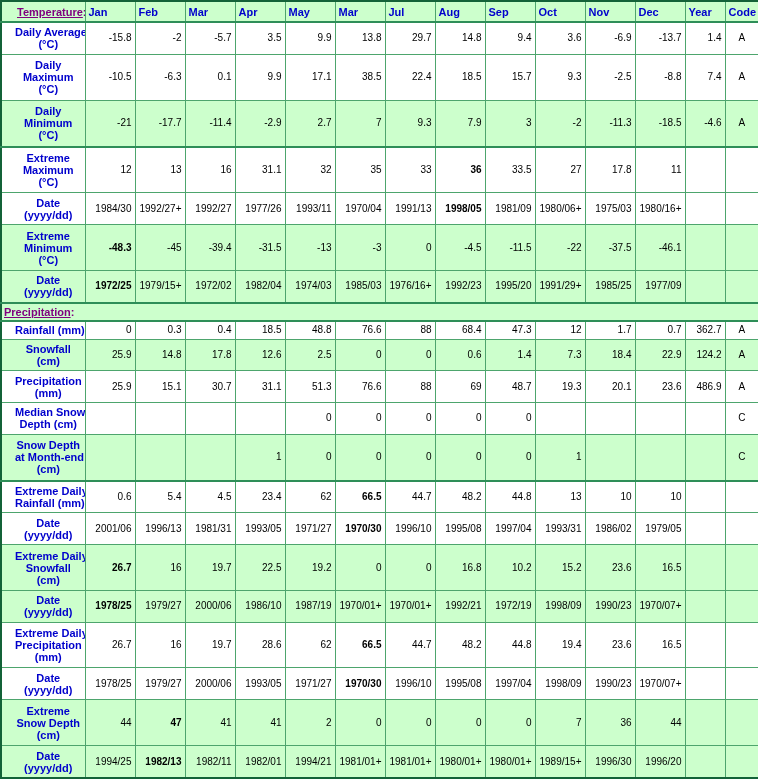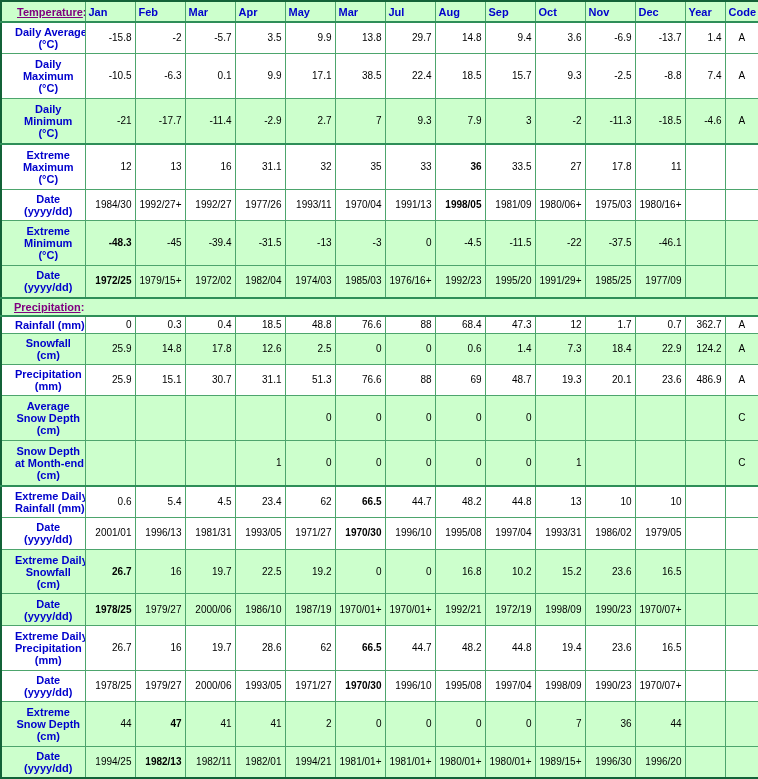--- a/index.html
+++ b/index.html
@@ -35,21 +35,21 @@
   }
   .val{ text-align:right; font-size:10px; color:var(--value-black); line-height:12px;}
   .code{ text-align:center; }
   .b{ font-weight:bold; }
   .u{ text-decoration:underline; }
   tr.sec-row td{
     background:var(--row-green); color:var(--section-purple);
     font-weight:bold; font-size:11px; text-align:left; height:14px;
     border-top:2px solid var(--border-thick);
     border-bottom:2px solid var(--border-thick);
-    padding-left:12px;
+    padding-left:2px;
   }
 </style>
 </head>
 <body>
 
 <table>
   <colgroup>
     <col style="width:84px">
     <col style="width:50px">
       <col style="width:50px">
@@ -285,25 +285,24 @@
         <td class="val">76.6</td>
         <td class="val">88</td>
         <td class="val">69</td>
         <td class="val">48.7</td>
         <td class="val">19.3</td>
         <td class="val">20.1</td>
         <td class="val">23.6</td>
         <td class="val">486.9</td>
         <td class="val code">A</td>
       </tr>
-      <tr class="g">
-        <td class="lbl">
-          <div>Average</div>
-          <div>Snow Depth</div>
-          <div>(cm)</div>
+      <tr class="w">
+        <td class="lbl">
+          <div>Median Snow</div>
+          <div>Depth (cm)</div>
         </td>
         <td class="val"></td>
         <td class="val"></td>
         <td class="val"></td>
         <td class="val"></td>
         <td class="val">0</td>
         <td class="val">0</td>
         <td class="val">0</td>
         <td class="val">0</td>
         <td class="val">0</td>
@@ -352,21 +351,21 @@
         <td class="val">10</td>
         <td class="val">10</td>
         <td class="val"></td>
         <td class="val code"></td>
       </tr>
       <tr class="w">
         <td class="lbl">
           <div>Date</div>
           <div>(yyyy/dd)</div>
         </td>
-        <td class="val">2001/01</td>
+        <td class="val">2001/06</td>
         <td class="val">1996/13</td>
         <td class="val">1981/31</td>
         <td class="val">1993/05</td>
         <td class="val">1971/27</td>
         <td class="val b">1970/30</td>
         <td class="val">1996/10</td>
         <td class="val">1995/08</td>
         <td class="val">1997/04</td>
         <td class="val">1993/31</td>
         <td class="val">1986/02</td>

